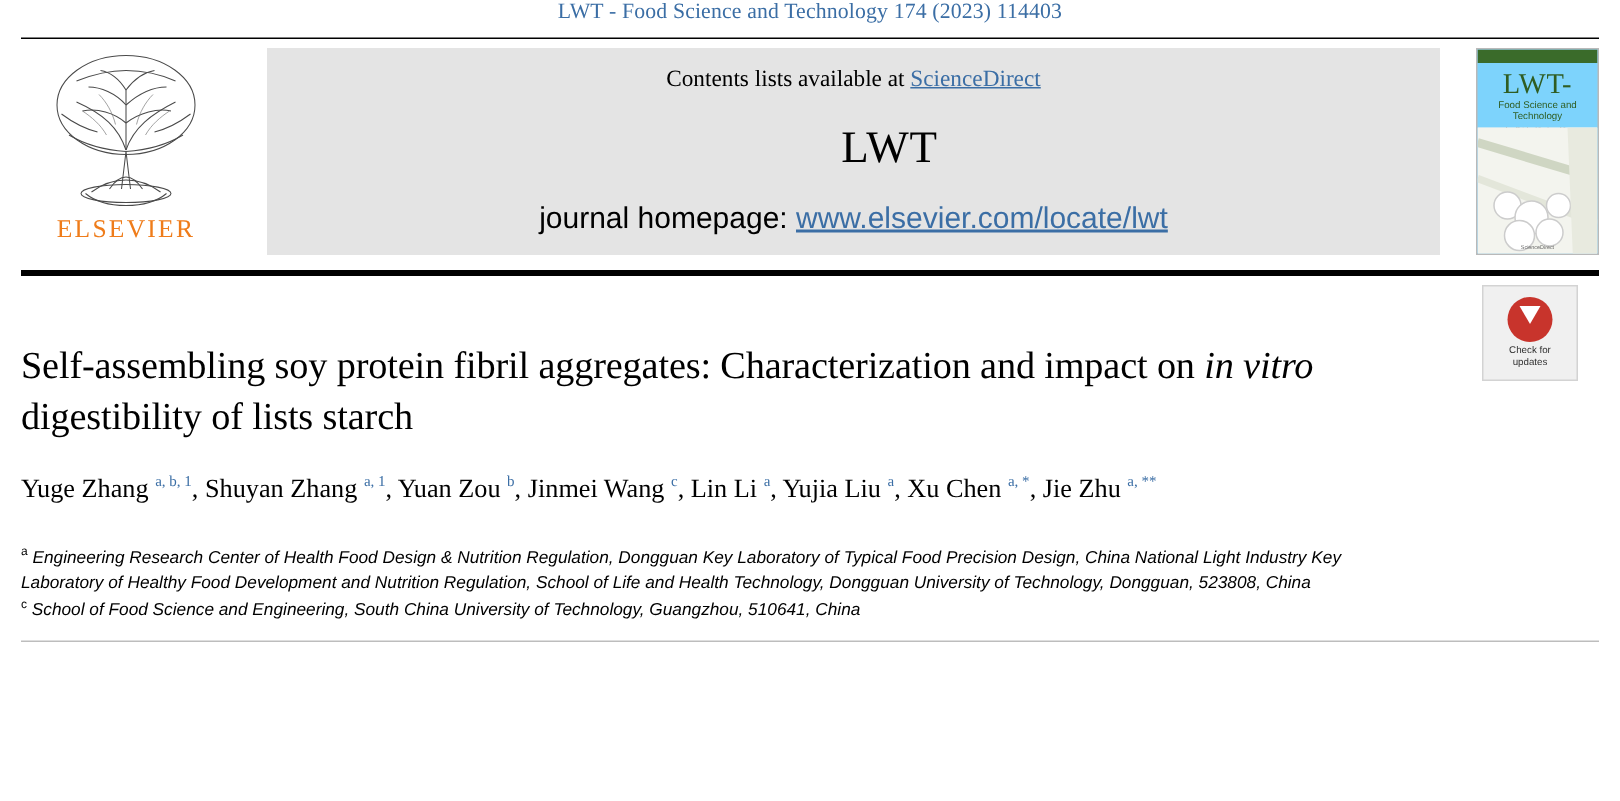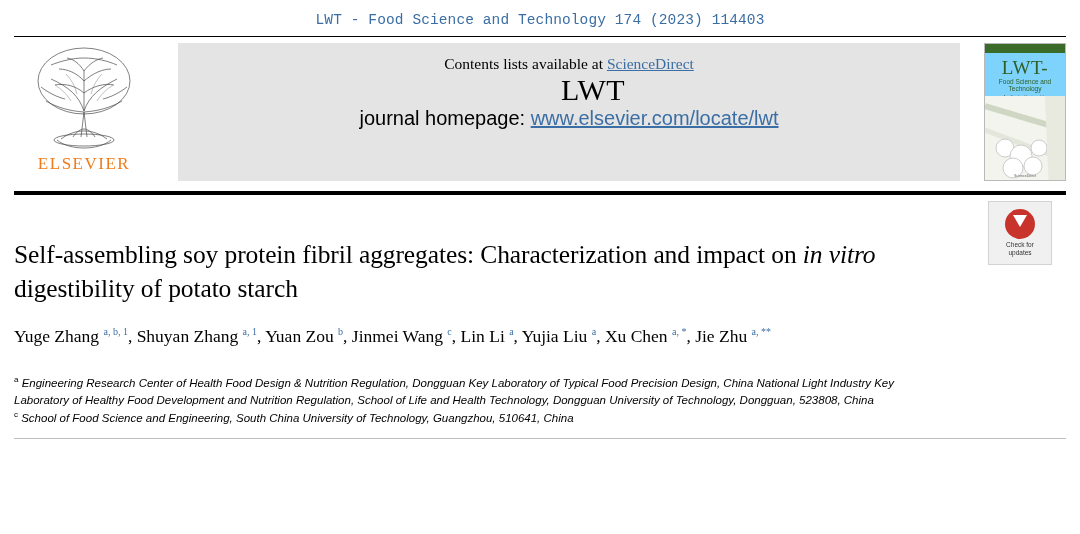--- a/index.html
+++ b/index.html
@@ -12,24 +12,24 @@
     height: 534px;
     font-family: "Liberation Serif", serif;
     color: #000000;
     overflow: hidden;
     position: relative;
   }
 
   
   .running-head {
     text-align: center;
-    font-family: Liberation Mono, monospace;
+    font-family: Liberation Serif, serif;
     font-size: 14.5px;
     color: #3b6ea5;
-    padding-top: 12px;
+    padding-top: 0;
     padding-bottom: 8px;
     letter-spacing: 0.1px;
   }
 
   
   .masthead-rule-top {
     border-top: 1px solid #000;
     margin: 0 14px;
   }
   .masthead {
@@ -59,20 +59,21 @@
     font-weight: 400;
     margin-top: 1px;
   }
   .journal-band {
     flex: 1 1 auto;
     background: #e4e4e4;
     margin: 6px 0 6px 24px;
     display: flex;
     flex-direction: column;
     align-items: center;
+    justify-content: space-between;
     padding: 12px 0 12px 0;
     box-sizing: border-box;
   }
   .contents-line {
     font-size: 15.5px;
     font-family: "Liberation Serif", serif;
   }
   .link-blue {
     color: #3b6ea5;
   }
@@ -317,21 +318,21 @@
     <div class="cu-badge">
         <div class="cu-inner"></div>
       </div>
     <div class="cu-text">
       <span>Check for</span><br>
       <span>updates</span>
     </div>
   </div>
 
   <h1 class="title">
-    <span>Self-assembling soy protein fibril aggregates: Characterization and impact on </span><em>in vitro</em><span> digestibility of potato starch</span>
+    <span>Self-assembling soy protein fibril aggregates: Characterization and impact on </span><em>in vitro</em><span> digestibility of lists starch</span>
   </h1>
 
   <div class="authors"><span>Yuge Zhang </span><sup>a, b, 1</sup><span>, </span><span>Shuyan Zhang </span><sup>a, 1</sup><span>, </span><span>Yuan Zou </span><sup>b</sup><span>, </span><span>Jinmei Wang </span><sup>c</sup><span>, </span><span>Lin Li </span><sup>a</sup><span>, </span><span>Yujia Liu </span><sup>a</sup><span>, </span><span>Xu Chen </span><sup class="">a, *</sup><span>, </span><span>Jie Zhu </span><sup class="">a, **</sup></div>
 
   <div class="affils">
       <div class="aff"><sup>a</sup><span> Engineering Research Center of Health Food Design &amp; Nutrition Regulation, Dongguan Key Laboratory of Typical Food Precision Design, China National Light Industry Key Laboratory of Healthy Food Development and Nutrition Regulation, School of Life and Health Technology, Dongguan University of Technology, Dongguan, 523808, China</span></div>
       <div class="aff"><sup>c</sup><span> School of Food Science and Engineering, South China University of Technology, Guangzhou, 510641, China</span></div>
     </div>
 </div>
 

